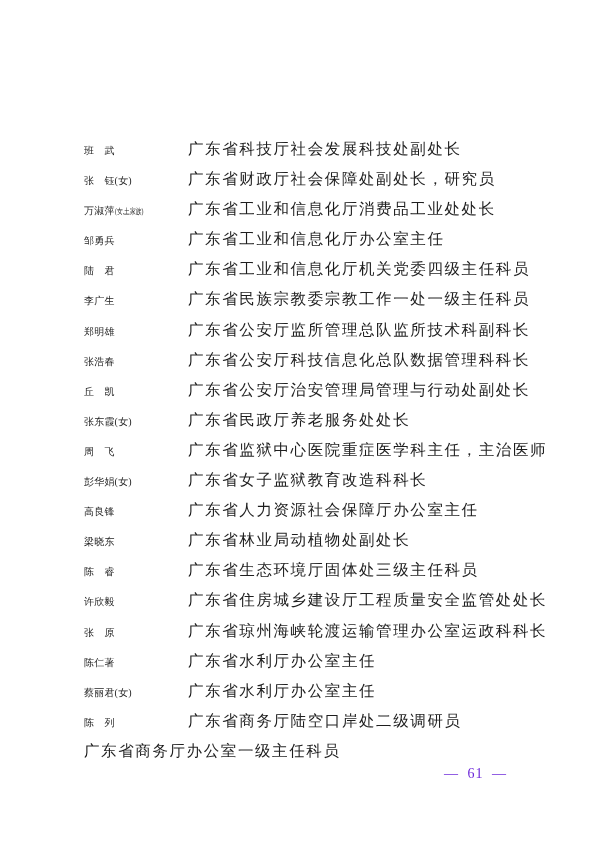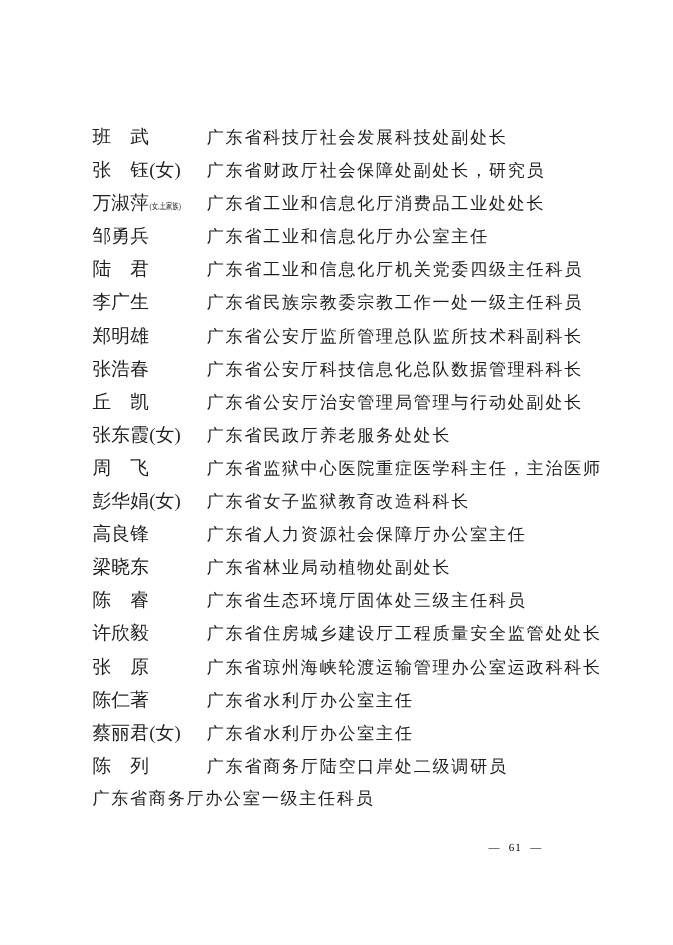--- a/index.html
+++ b/index.html
@@ -31,43 +31,44 @@
   }
   .name-cell {
     flex: 0 0 104px;
     width: 104px;
     font-size: 15.5px;
     letter-spacing: 0.2px;
     white-space: nowrap;
     overflow: visible;
   }
   .name {
-    font-size: 17px;
+    font-size: 10px;
   }
   .name-note {
     display: inline-block;
     font-size: 8px;
     letter-spacing: 0;
     transform: scaleX(0.72);
     transform-origin: left center;
     vertical-align: baseline;
   }
   .title {
     font-size: 15.5px;
     letter-spacing: 1.6px;
     white-space: nowrap;
+    margin-top: 24px;
   }
   .page-number {
     position: absolute;
     left: 444px;
     top: 766px;
-    font-size: 10px;
+    font-size: 14px;
     letter-spacing: 1px;
     word-spacing: 4px;
-    color: #000000;
+    color: #6d28d9;
   }
 </style>
 </head>
 <body>
 
 <div class="page">
   <div class="roster" id="roster">
       <div class="row">
         <span class="name-cell"><span class="name">班　武</span></span>
         <span class="title">广东省科技厅社会发展科技处副处长</span>

